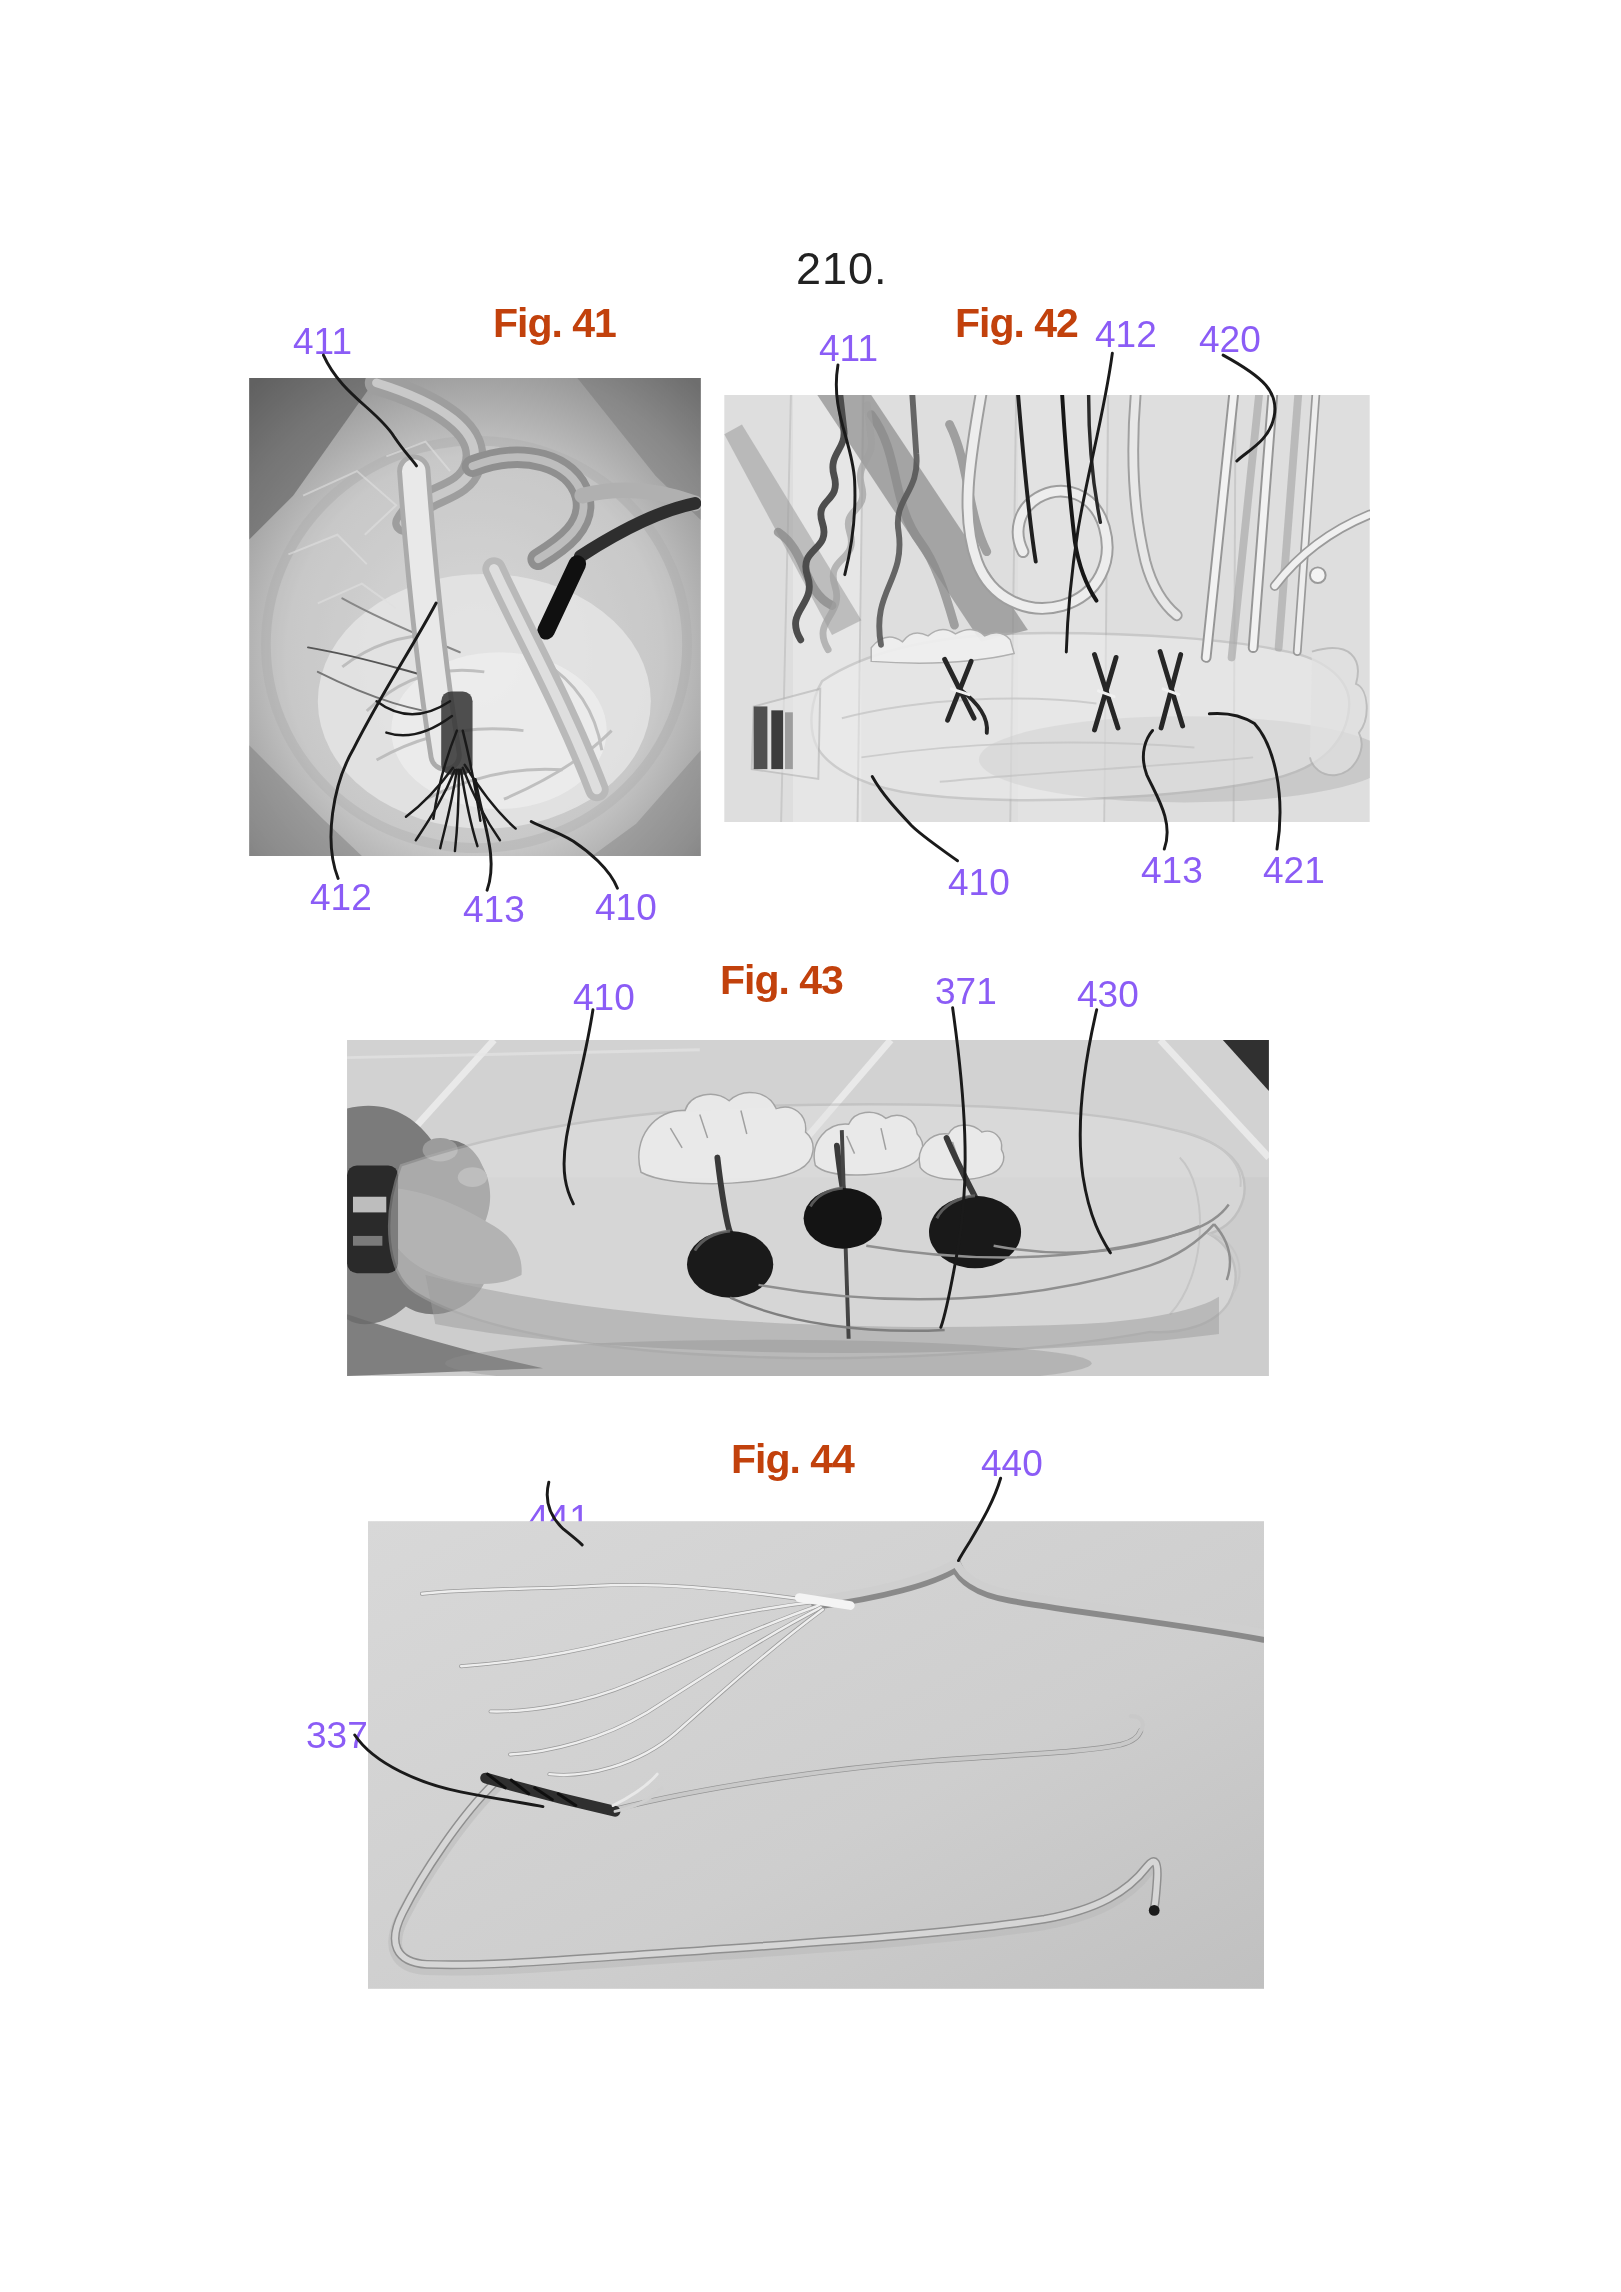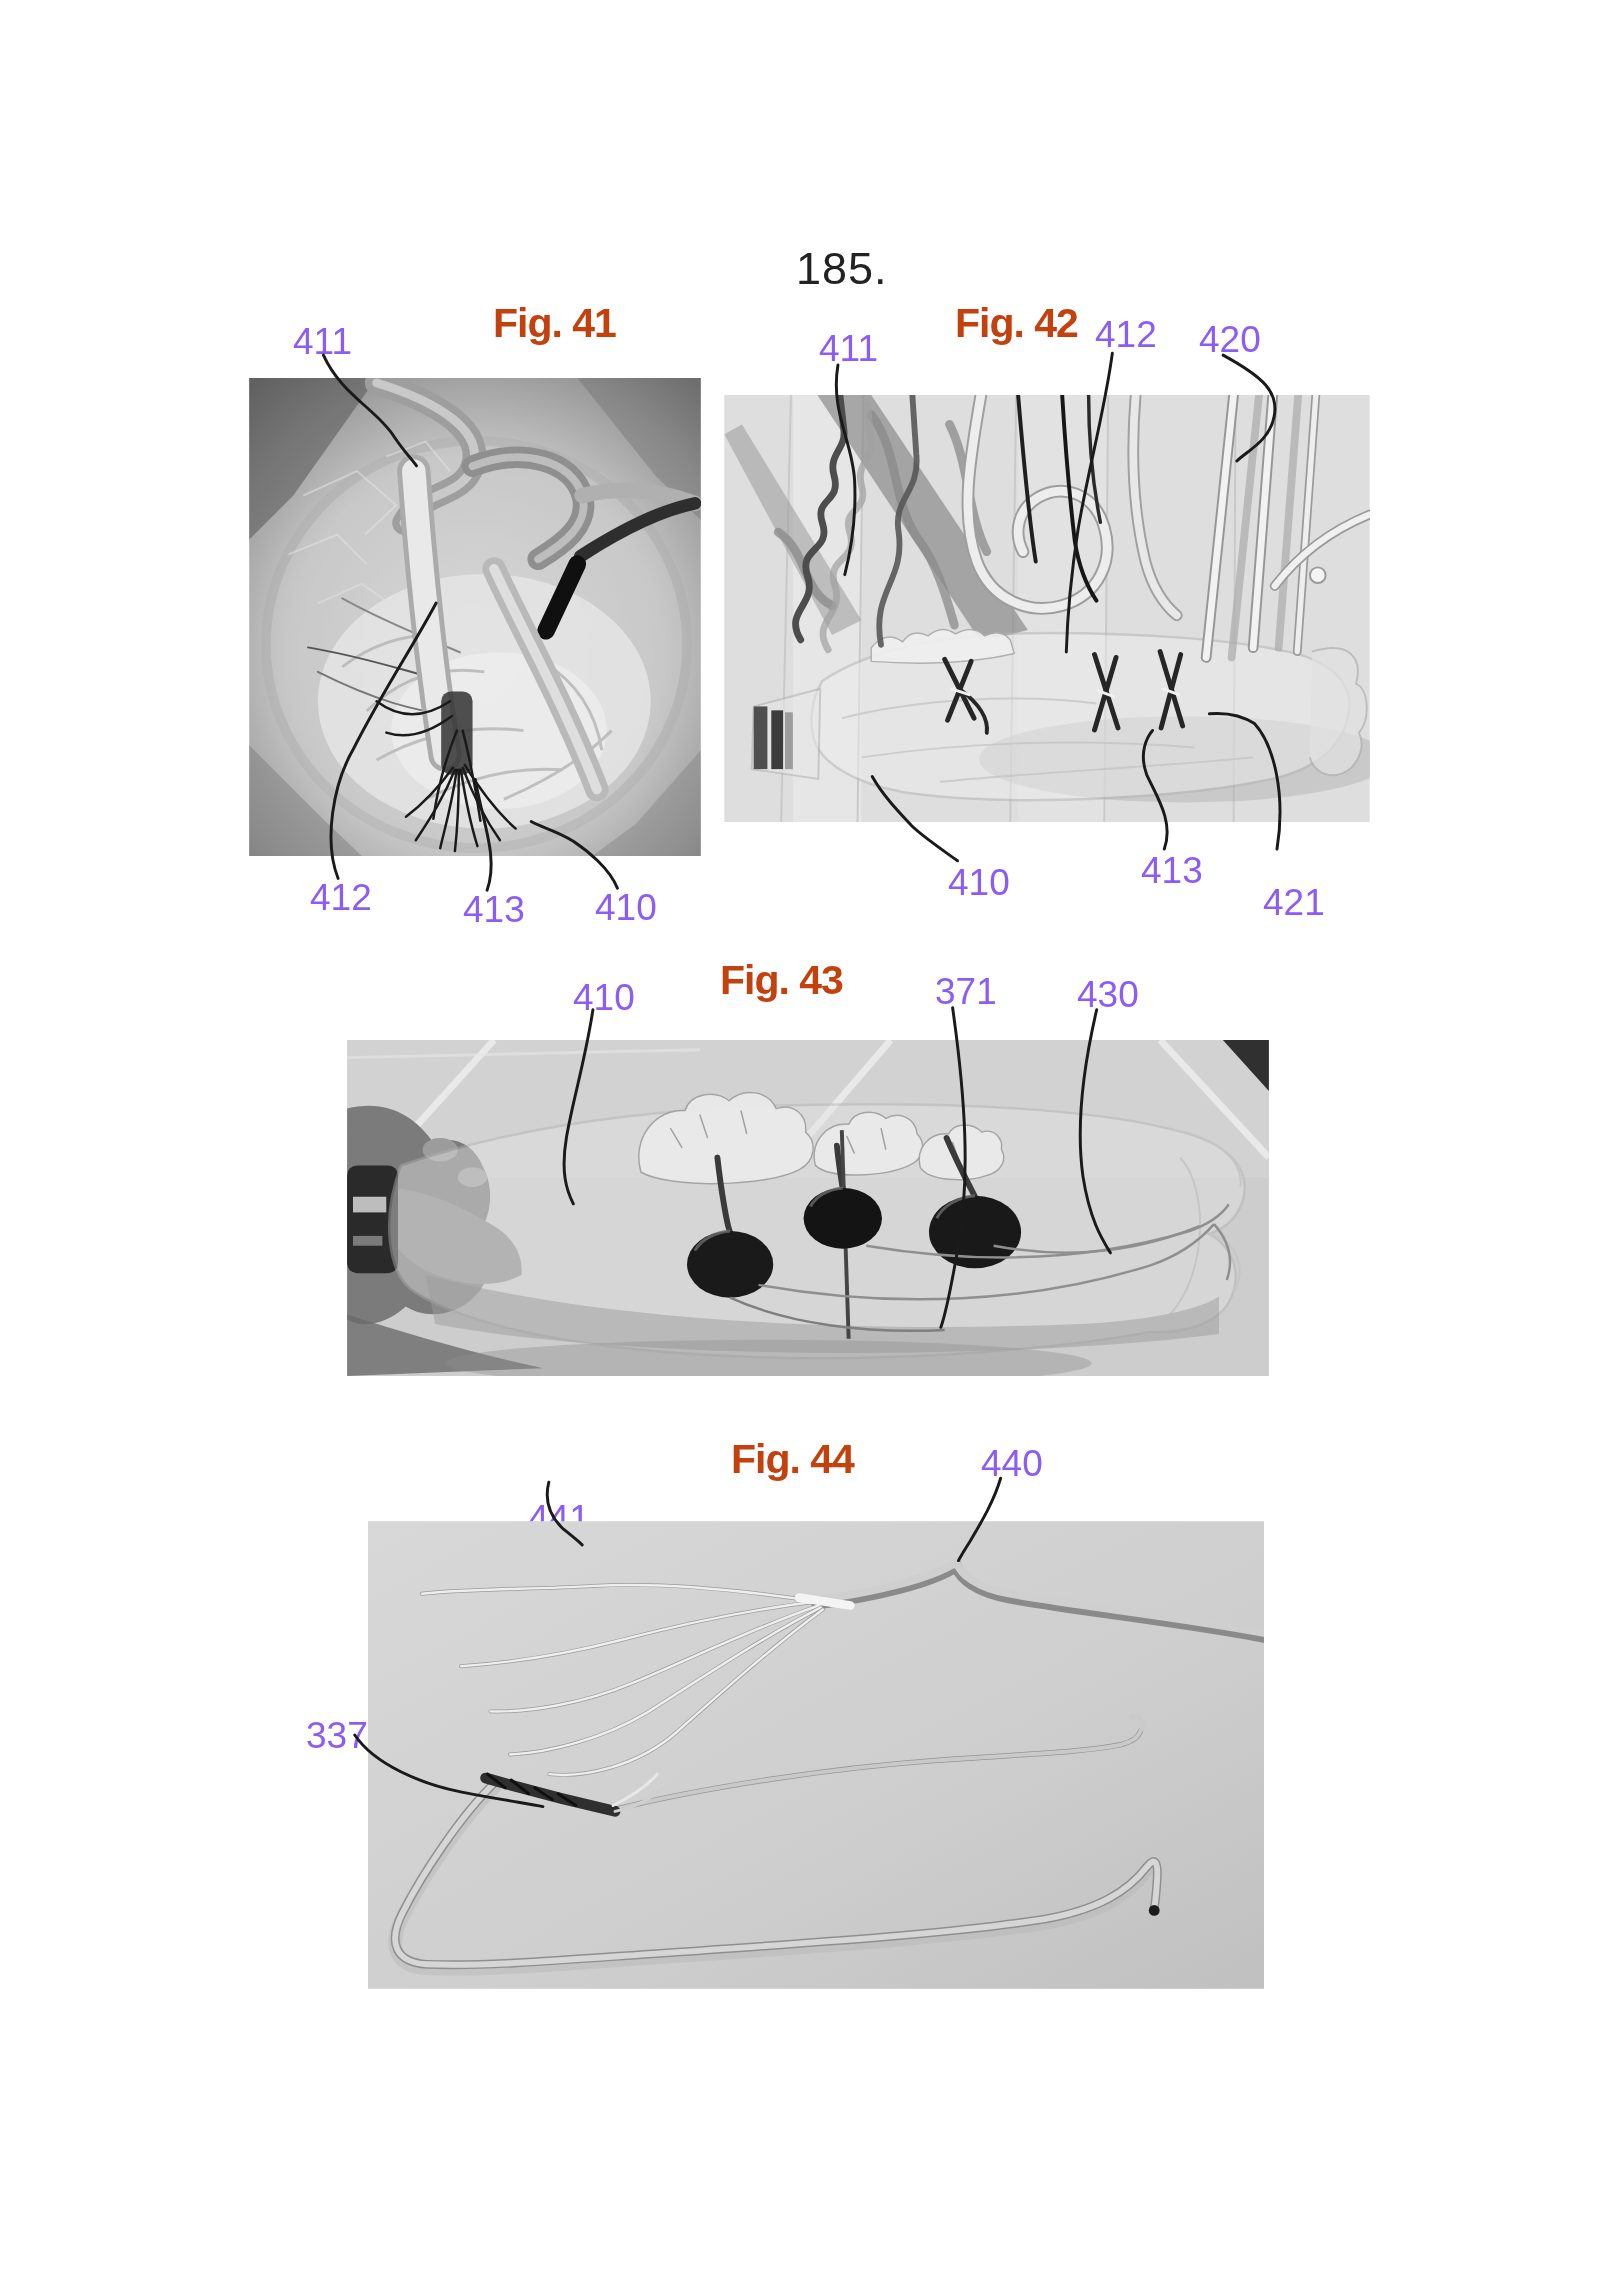--- a/index.html
+++ b/index.html
@@ -10,21 +10,21 @@
   .ref{position:absolute;font-size:37px;line-height:37px;color:#8b5cf6;white-space:nowrap;}
   .photo{position:absolute;display:block;}
   .leaders{position:absolute;left:0;top:0;pointer-events:none;}
   .leaders path{stroke:#1a1a1a;stroke-width:3;fill:none;stroke-linecap:round;}
 </style>
 </head>
 <body>
 
 <div class="page">
 
-  <div class="page-number">185.</div>
+  <div class="page-number">210.</div>
 
   <div class="fig-title" style="left:493px;top:300px">Fig. 41</div>
 
   <svg class="photo" style="left:249px;top:378px" width="452" height="478" viewBox="0 0 461 488" aria-label="top view into bottle">
     <defs>
       <radialGradient id="g41bg" cx="50%" cy="58%" r="75%">
         <stop offset="0%" stop-color="#dcdcdc"></stop>
           <stop offset="55%" stop-color="#c6c6c6"></stop>
         <stop offset="82%" stop-color="#9a9a9a"></stop>
           <stop offset="100%" stop-color="#6f6f6f"></stop>
@@ -168,21 +168,21 @@
   <div class="ref" style="left:293px;top:323px">411</div>
   <div class="ref" style="left:310px;top:879px">412</div>
   <div class="ref" style="left:463px;top:891px">413</div>
   <div class="ref" style="left:595px;top:889px">410</div>
 
   <div class="ref" style="left:819px;top:330px">411</div>
   <div class="ref" style="left:1095px;top:316px">412</div>
   <div class="ref" style="left:1199px;top:321px">420</div>
   <div class="ref" style="left:948px;top:864px">410</div>
   <div class="ref" style="left:1141px;top:852px">413</div>
-  <div class="ref" style="left:1263px;top:884px">421</div>
+  <div class="ref" style="left:1263px;top:852px">421</div>
 
   <div class="fig-title" style="left:720px;top:957px">Fig. 43</div>
   <div class="ref" style="left:573px;top:979px">410</div>
   <div class="ref" style="left:935px;top:973px">371</div>
   <div class="ref" style="left:1077px;top:976px">430</div>
 
   <svg class="photo" style="left:347px;top:1040px" width="922" height="336" viewBox="0 0 941 343" aria-label="hand holding bottle with suction electrodes">
     <rect width="941" height="343" fill="#cdcdcd"></rect>
     <rect width="941" height="140" fill="#d6d6d6" opacity="0.6"></rect>
     <g stroke="#ececec" stroke-width="7" opacity="0.9">

